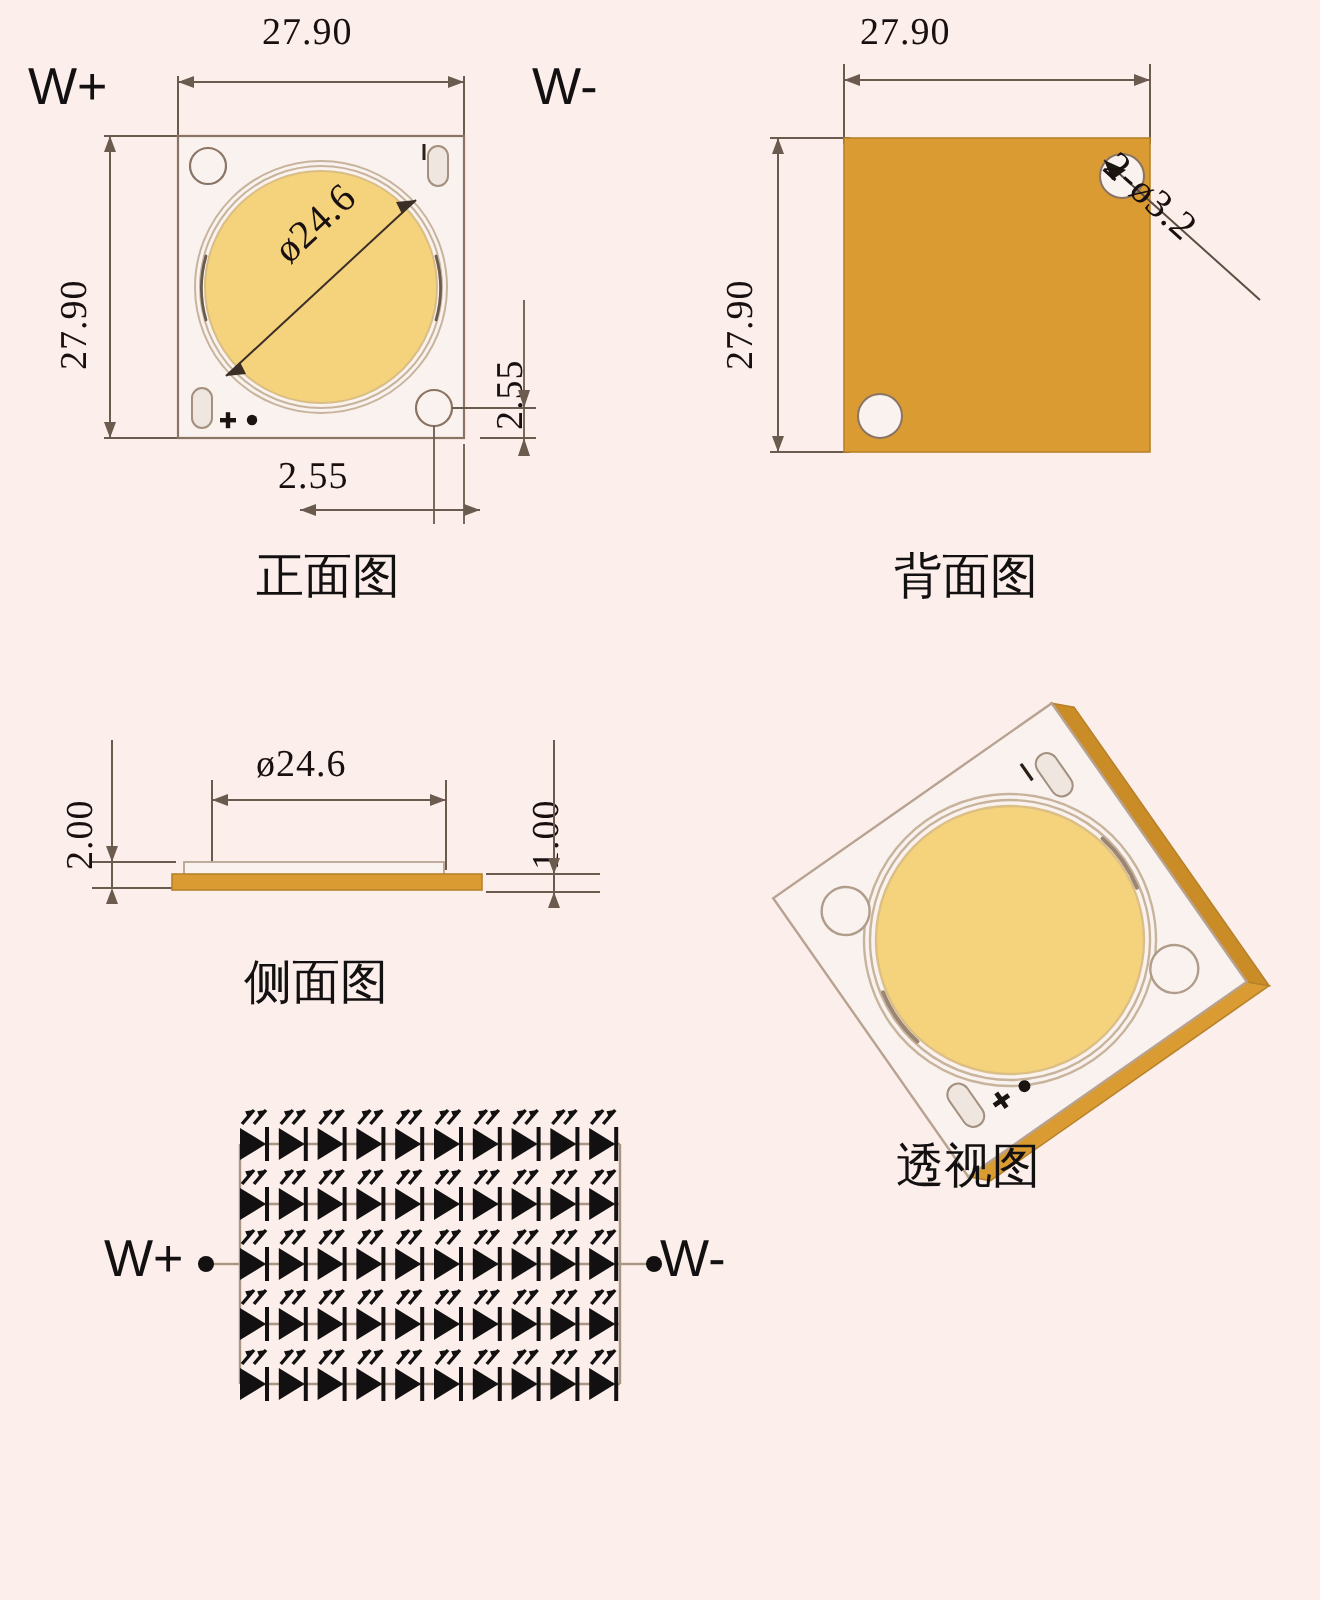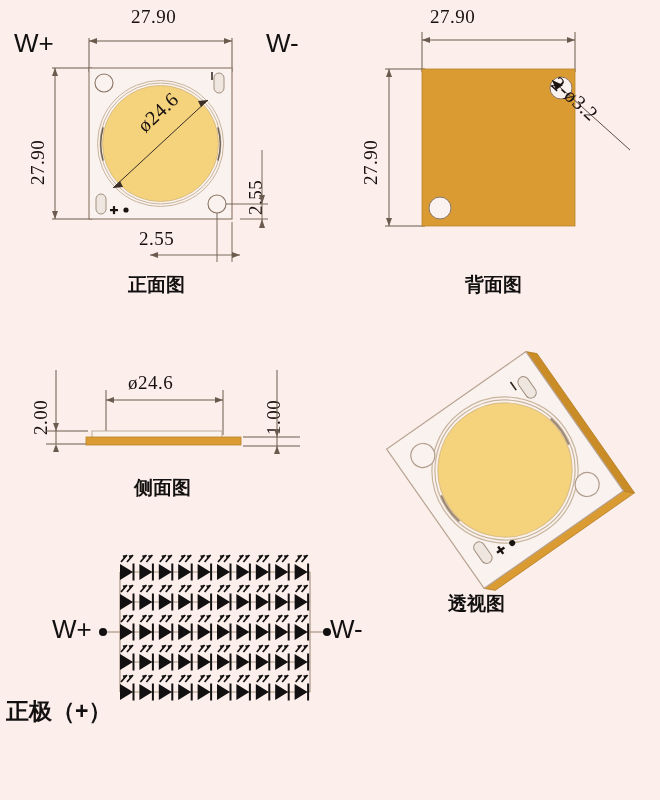--- a/index.html
+++ b/index.html
@@ -32,22 +32,22 @@
     letter-spacing: 0.5px;
     white-space: nowrap;
   }
   .dim.vert {
     transform-origin: 0 0;
     transform: rotate(-90deg);
   }
   .label-cn {
     position: absolute;
     font-family: "Liberation Sans", "DejaVu Sans", sans-serif;
-    font-size: 19px;
-    font-weight: 700;
+    font-size: 24px;
+    font-weight: 400;
     color: #121010;
     white-space: nowrap;
   }
   .term {
     position: absolute;
     font-family: "Liberation Sans", "DejaVu Sans", sans-serif;
     font-size: 26px;
     color: #121010;
     white-space: nowrap;
   }
@@ -175,21 +175,21 @@
 
       <circle cx="231" cy="88" r="11" fill="#faf2ee" stroke="#8a7464" stroke-width="1"></circle>
       <circle cx="110" cy="208" r="11" fill="#faf2ee" stroke="#8a7464" stroke-width="1"></circle>
 
       <line x1="222" y1="80" x2="300" y2="150" stroke="#5d4d42" stroke-width="1"></line>
       <path d="M222 80 l4 10 l7 -5 z" fill="#1c1610"></path>
     </svg>
 
     <div class="dim" style="left:232px; top:72px; transform:rotate(42deg); transform-origin:0 0; font-size:20px;">2-ø3.2</div>
 
-    <div class="label-cn" style="left:135px; top:272px;">背面图</div>
+    <div class="label-cn" style="left:117px; top:272px;">背面图</div>
   </div>
 
   <div class="view" style="left:0; top:330px; width:330px; height:200px;">
 
     <div class="dim vert" style="left:30px; top:105px;">2.00</div>
 
     <div class="dim vert" style="left:263px; top:105px;">1.00</div>
 
     <div class="dim" style="left:128px; top:42px;">ø24.6</div>
 
@@ -216,21 +216,21 @@
         <line x1="223" y1="60" x2="223" y2="105"></line>
         <line x1="106" y1="70" x2="223" y2="70"></line>
       </g>
       <path d="M106 70 l8 -3 v6 z" fill="#6b5b4e"></path>
       <path d="M223 70 l-8 -3 v6 z" fill="#6b5b4e"></path>
 
       <rect x="92" y="101" width="130" height="7" fill="#faf2ee" stroke="#b9a493" stroke-width="0.9"></rect>
       <rect x="86" y="107" width="155" height="8" fill="#da9b32" stroke="#b8822a" stroke-width="0.8"></rect>
     </svg>
 
-    <div class="label-cn" style="left:122px; top:145px;margin-left:12px;">侧面图</div>
+    <div class="label-cn" style="left:122px; top:145px;">侧面图</div>
   </div>
 
   <div class="view" style="left:350px; top:330px; width:310px; height:290px;">
 
     <svg width="310" height="290" style="position:absolute;left:0;top:0;">
       <g transform="translate(155,140) rotate(-35) translate(-85,-85)">
 
         <polygon points="0,170 8,178 178,178 170,170" fill="#da9b32" stroke="#b8822a" stroke-width="0.8"></polygon>
         <polygon points="170,0 178,8 178,178 170,170" fill="#c98c27" stroke="#b8822a" stroke-width="0.8"></polygon>
 
@@ -251,32 +251,31 @@
         <rect x="14" y="128" width="11" height="24" rx="5.5" fill="#efe6df" stroke="#a3907f" stroke-width="1"></rect>
         <line x1="140" y1="16" x2="140" y2="26" stroke="#2a2018" stroke-width="1.6"></line>
         <g fill="#1a1410">
           <rect x="31" y="147" width="9" height="2.4"></rect>
           <rect x="34.3" y="143.7" width="2.4" height="9"></rect>
           <circle cx="49" cy="149" r="3"></circle>
         </g>
       </g>
     </svg>
 
-    <div class="label-cn" style="left:98px; top:261px;">透视图</div>
+    <div class="label-cn" style="left:98px; top:237px;">透视图</div>
   </div>
 
   <div class="view" style="left:0; top:540px; width:660px; height:260px;">
 
     <div class="term small" style="left:52px; top:612px; position:absolute;"></div>
 
     <div class="term" style="left:52px; top:74px;">W+</div>
 
     <div class="term" style="left:330px; top:74px;">W-</div>
 
-    <div class="polarity" style="left:6px; top:156px;">正极（+）</div>
 
 
     <svg width="660" height="260" style="position:absolute;left:0;top:0;">
       <g id="circuit-net" stroke="#a89582" stroke-width="1.2" fill="none">
 
         <line x1="120" y1="32" x2="120" y2="152"></line>
         <line x1="310" y1="32" x2="310" y2="152"></line>
 
         <line x1="120" y1="32" x2="310" y2="32"></line>
         <line x1="120" y1="62" x2="310" y2="62"></line>

